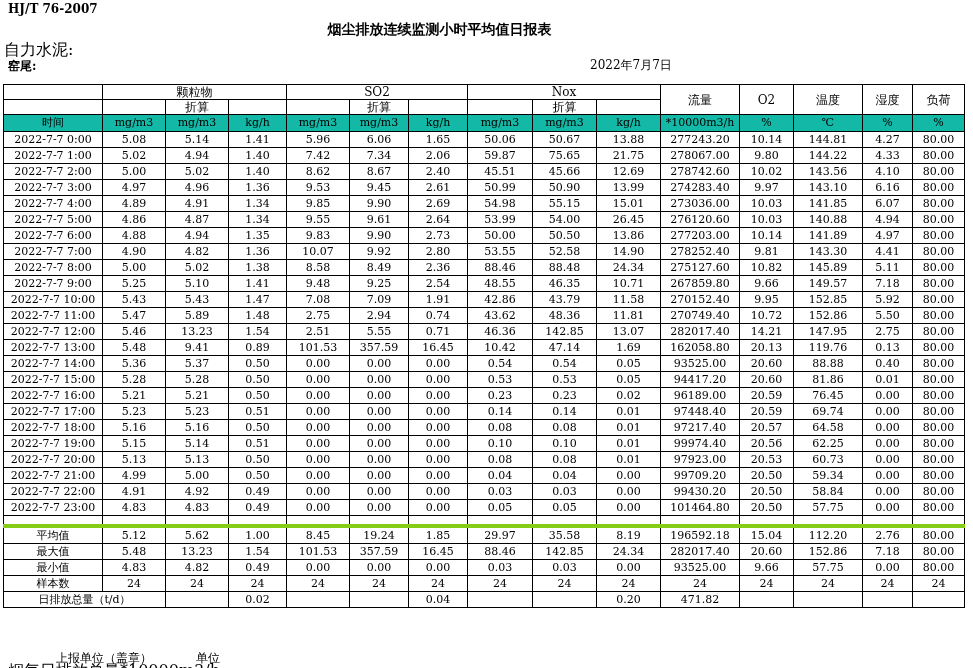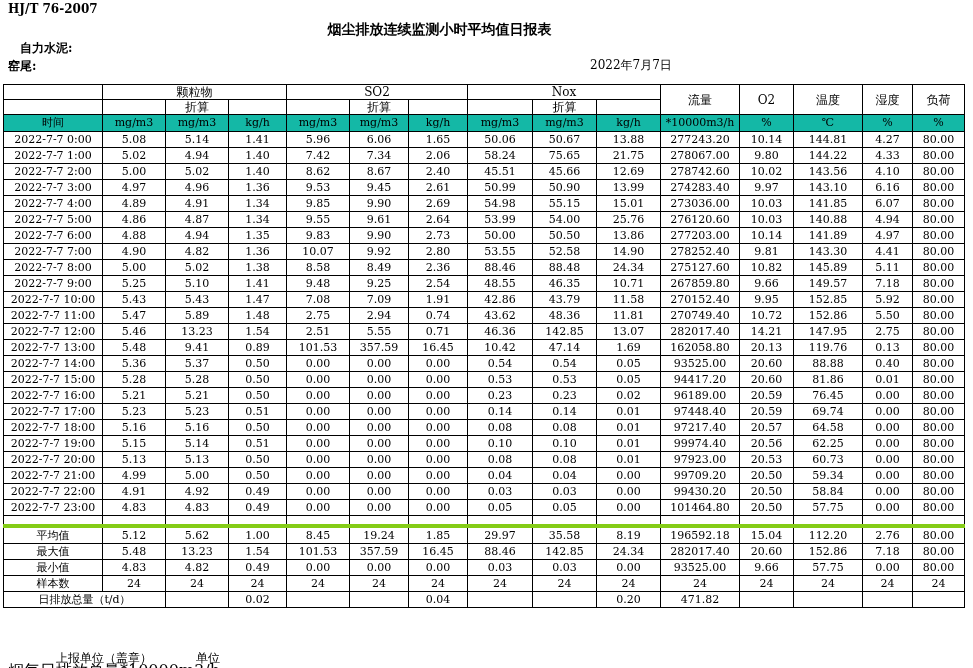--- a/index.html
+++ b/index.html
@@ -4,21 +4,21 @@
 <style>
   html,body{margin:0;padding:0;}
   body{
     width:973px;height:668px;background:#ffffff;color:#000;
     font-family:"DejaVu Serif","Liberation Serif",serif;
     position:relative;overflow:hidden;
   }
   .abs{position:absolute;white-space:nowrap;}
   .std-code{left:8px;top:2px;font-size:12px;font-weight:bold;}
   .doc-title{left:0;top:21px;width:879px;text-align:center;font-size:14px;font-weight:bold;}
-  .company{left:20px;top:40px;font-size:12px;font-weight:bold;}
+  .company{left:4px;top:40px;font-size:16px;font-weight:normal;}
   .site{left:8px;top:58px;font-size:12px;font-weight:bold;}
   .date{left:590px;top:57px;font-size:12px;}
   table.report{
     position:absolute;left:3px;top:84px;
     border-collapse:collapse;table-layout:fixed;
   }
   table.report td{
     border:1px solid #000;text-align:center;vertical-align:middle;
     padding:0;overflow:hidden;white-space:nowrap;
     font-size:11px;height:15px;line-height:15px;
@@ -121,21 +121,21 @@
         <td>80.00</td>
       </tr>
       <tr>
         <td>2022-7-7 1:00</td>
         <td>5.02</td>
         <td>4.94</td>
         <td>1.40</td>
         <td>7.42</td>
         <td>7.34</td>
         <td>2.06</td>
-        <td>58.24</td>
+        <td>59.87</td>
         <td>75.65</td>
         <td>21.75</td>
         <td>278067.00</td>
         <td>9.80</td>
         <td>144.22</td>
         <td>4.33</td>
         <td>80.00</td>
       </tr>
       <tr>
         <td>2022-7-7 2:00</td>
@@ -191,21 +191,21 @@
       <tr>
         <td>2022-7-7 5:00</td>
         <td>4.86</td>
         <td>4.87</td>
         <td>1.34</td>
         <td>9.55</td>
         <td>9.61</td>
         <td>2.64</td>
         <td>53.99</td>
         <td>54.00</td>
-        <td>25.76</td>
+        <td>26.45</td>
         <td>276120.60</td>
         <td>10.03</td>
         <td>140.88</td>
         <td>4.94</td>
         <td>80.00</td>
       </tr>
       <tr>
         <td>2022-7-7 6:00</td>
         <td>4.88</td>
         <td>4.94</td>

